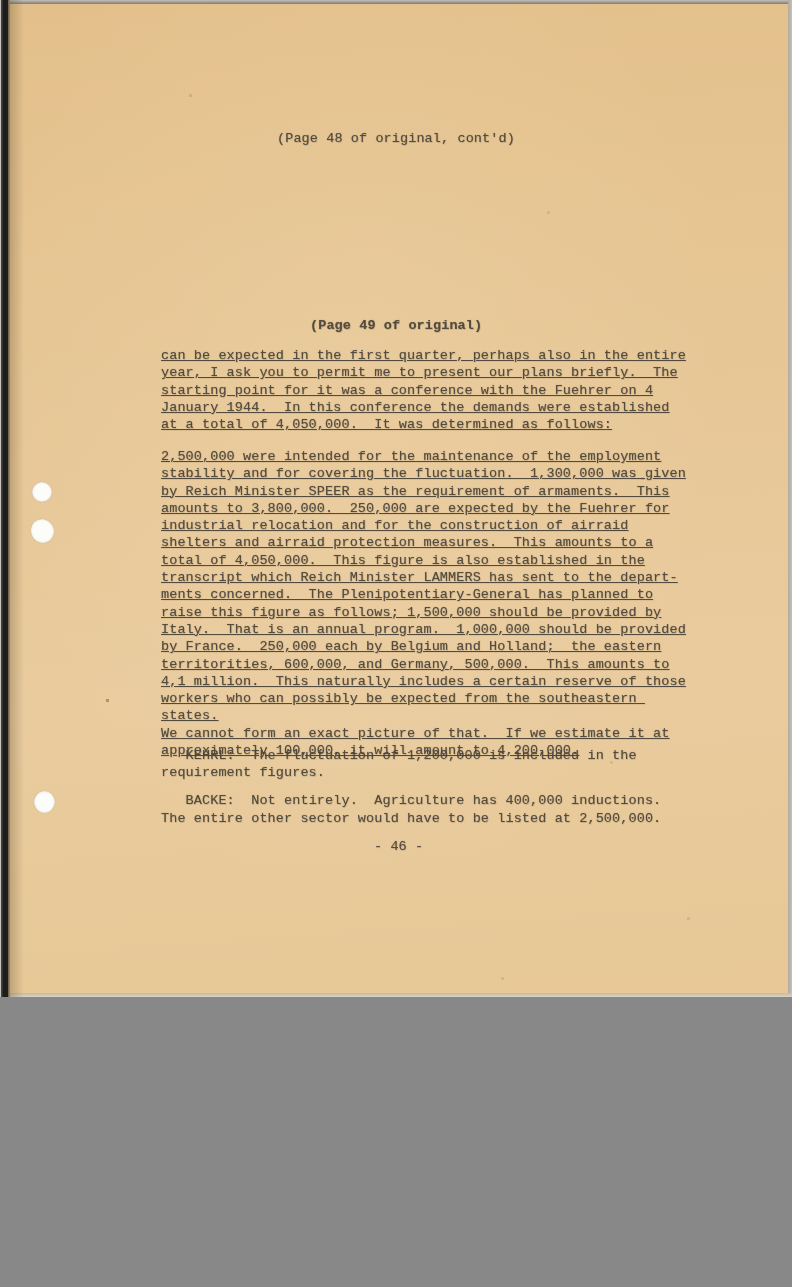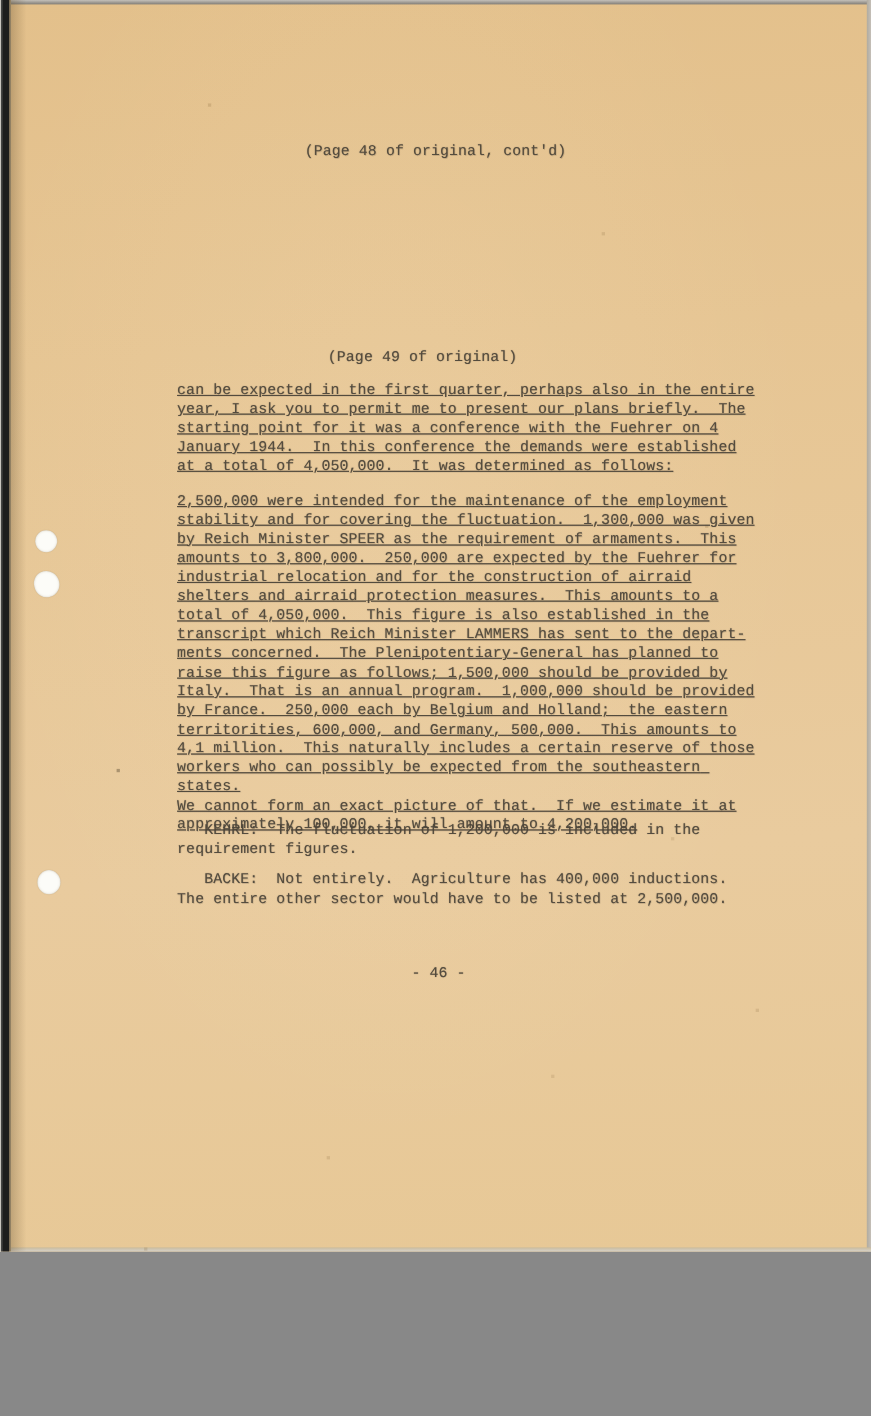--- a/index.html
+++ b/index.html
@@ -3,21 +3,21 @@
 <meta charset="utf-8">
 <style>
   html, body {
     margin: 0;
     padding: 0;
     background: #888;
   }
   .scan {
     position: relative;
     width: 792px;
-    height: 1138px;
+    height: 997px;
     overflow: hidden;
     background:
       radial-gradient(ellipse at 45% 38%, rgba(255,246,224,0.10), rgba(255,246,224,0) 62%),
       linear-gradient(176deg, #e3c08b 0%, #e6c593 28%, #e9cb9e 68%, #e7c896 100%);
     font-family: "Liberation Mono", "DejaVu Sans Mono", monospace;
   }
   
   .edge-top {
     position: absolute; left: 0; top: 0; width: 792px; height: 4px;
     background: linear-gradient(#c4c0b9, #807c75);
@@ -93,21 +93,21 @@
   <div class="edge-bottom"></div>
   <div class="edge-left"></div>
   <div class="left-shadow"></div>
   <div class="specks"></div>
 
   <div class="tblock center-head" style="left:277px; top:130px;"></div>
   <div class="tblock center-head" style="left:277px; top:130px;">(Page 48 of original, cont'd)</div>
 
 
 
-  <div class="tblock center-head" style="left:298px; top:317px;">(Page 49 of original)</div>
+  <div class="tblock center-head" style="left:310px; top:317px;font-weight:bold;">(Page 49 of original)</div>
 
   <div class="tblock" style="left:161px; top:347px;text-decoration:underline;">can be expected in the first quarter, perhaps also in the entire
 year, I ask you to permit me to present our plans briefly.  The
 starting point for it was a conference with the Fuehrer on 4
 January 1944.  In this conference the demands were established
 at a total of 4,050,000.  It was determined as follows:</div>
 
   <div class="tblock" style="left:161px; top:448px;text-decoration:underline;">2,500,000 were intended for the maintenance of the employment
 stability and for covering the fluctuation.  1,300,000 was given
 by Reich Minister SPEER as the requirement of armaments.  This
@@ -125,19 +125,19 @@
 workers who can possibly be expected from the southeastern states.
 We cannot form an exact picture of that.  If we estimate it at
 approximately 100,000, it will amount to 4,200,000.</div>
 
   <div class="tblock" style="left:161px; top:747px;">   KEHRL:  The fluctuation of 1,200,000 is included in the
 requirement figures.</div>
 
   <div class="tblock" style="left:161px; top:792px; line-height:17.6px;font-family:Liberation Mono, monospace;">   BACKE:  Not entirely.  Agriculture has 400,000 inductions.
 The entire other sector would have to be listed at 2,500,000.</div>
 
-  <div class="tblock center-head" style="left:374px; top:877px;">- 46 -</div>
+  <div class="tblock center-head" style="left:374px; top:838px;">- 46 -</div>
 
   <div class="hole hole-1"></div>
   <div class="hole hole-2"></div>
   <div class="hole hole-3"></div>
 
 </main>
 
 </body></html>

